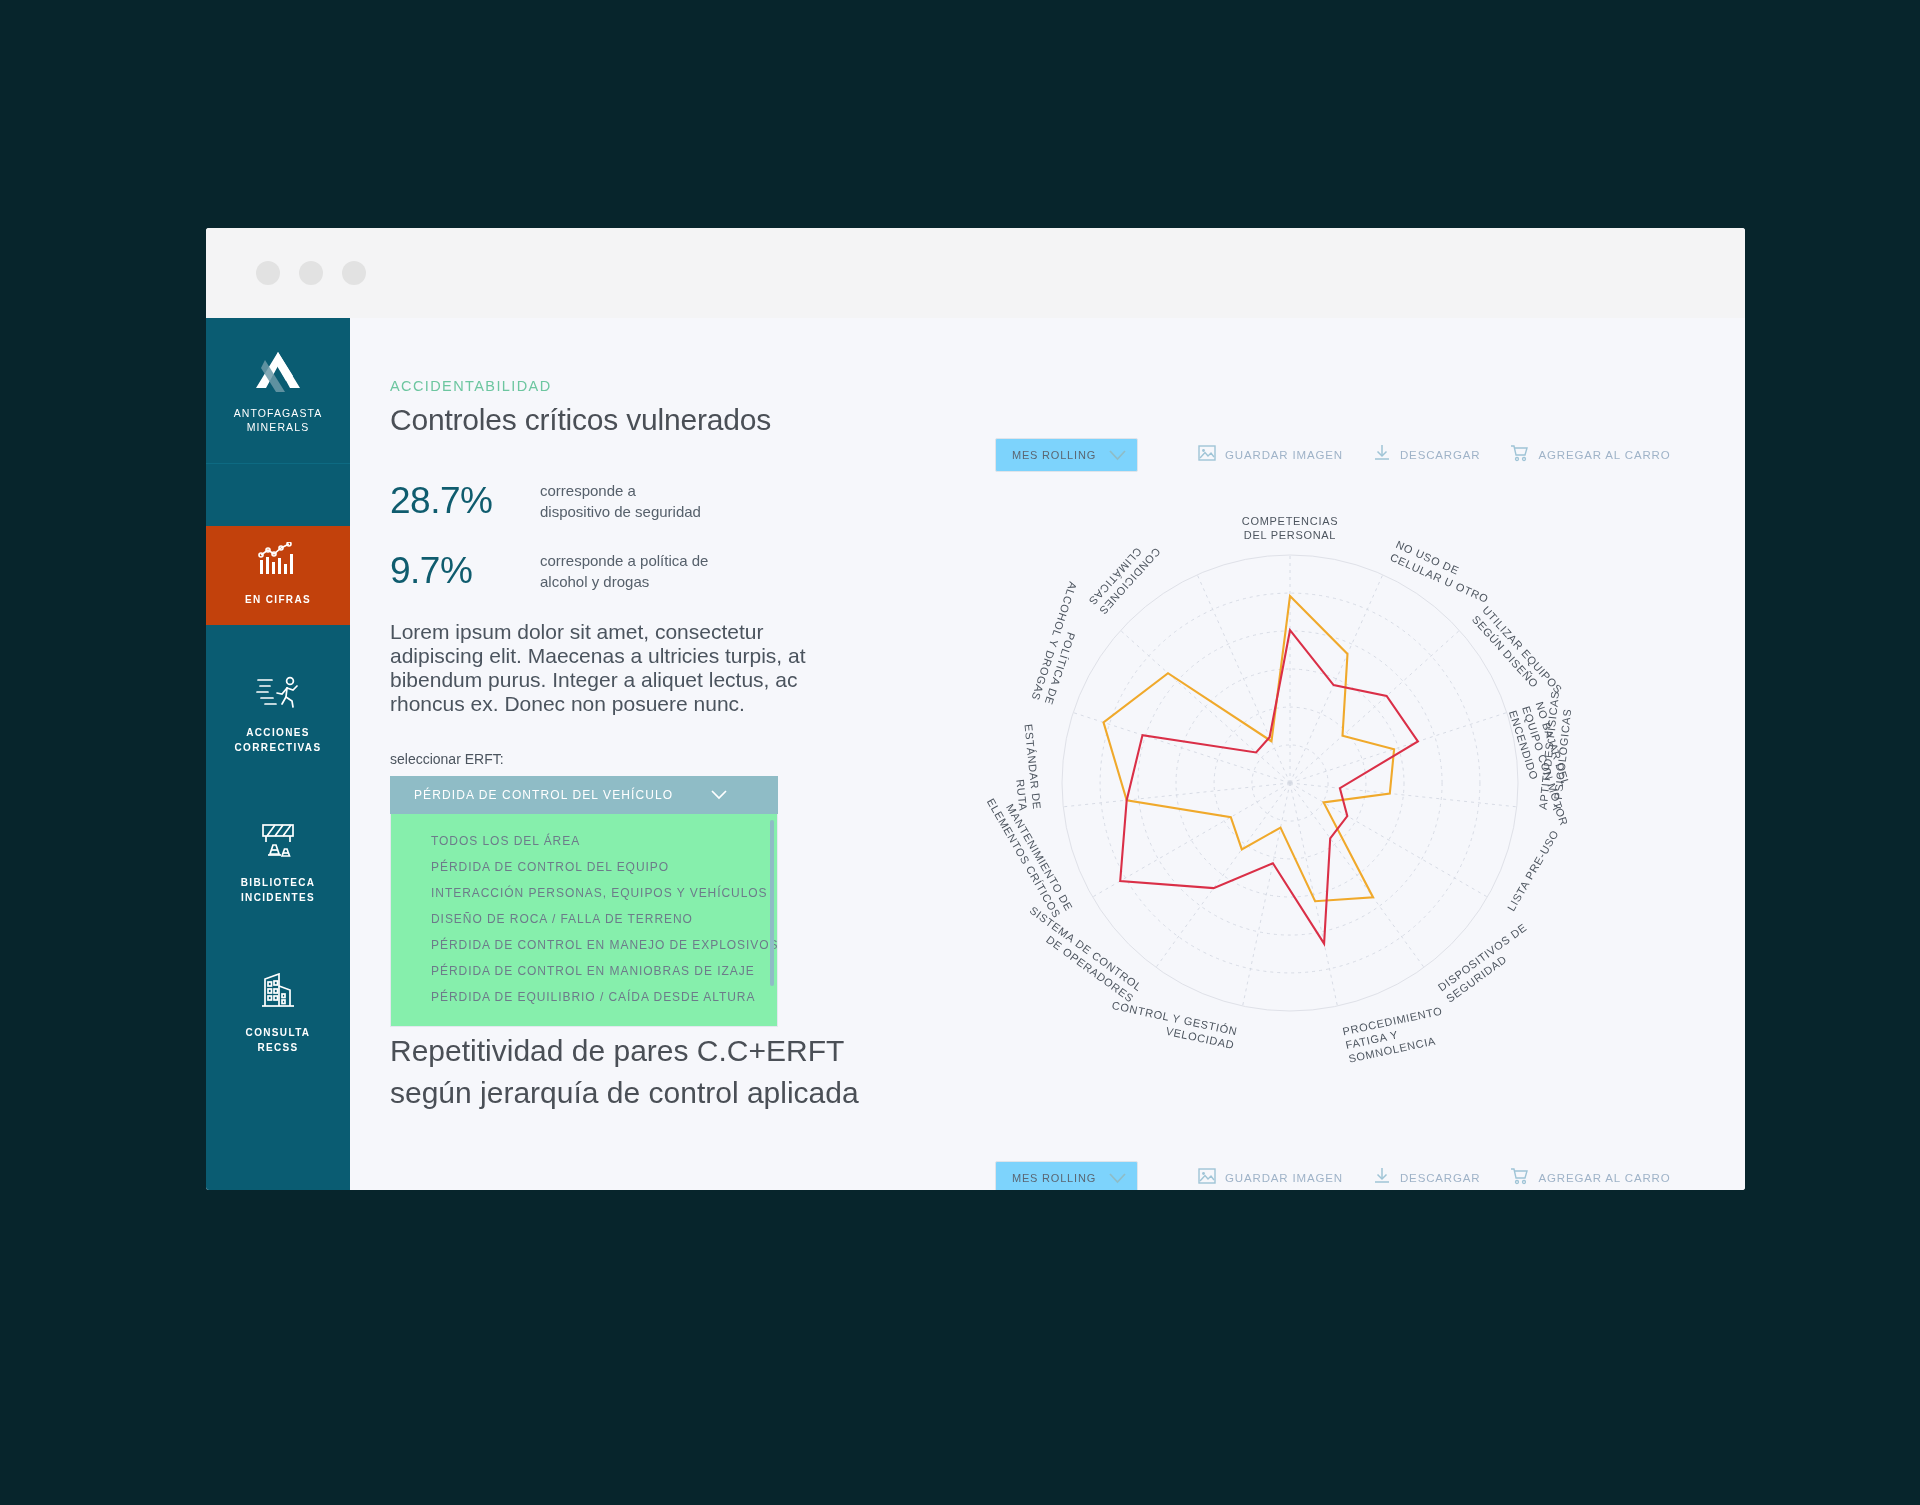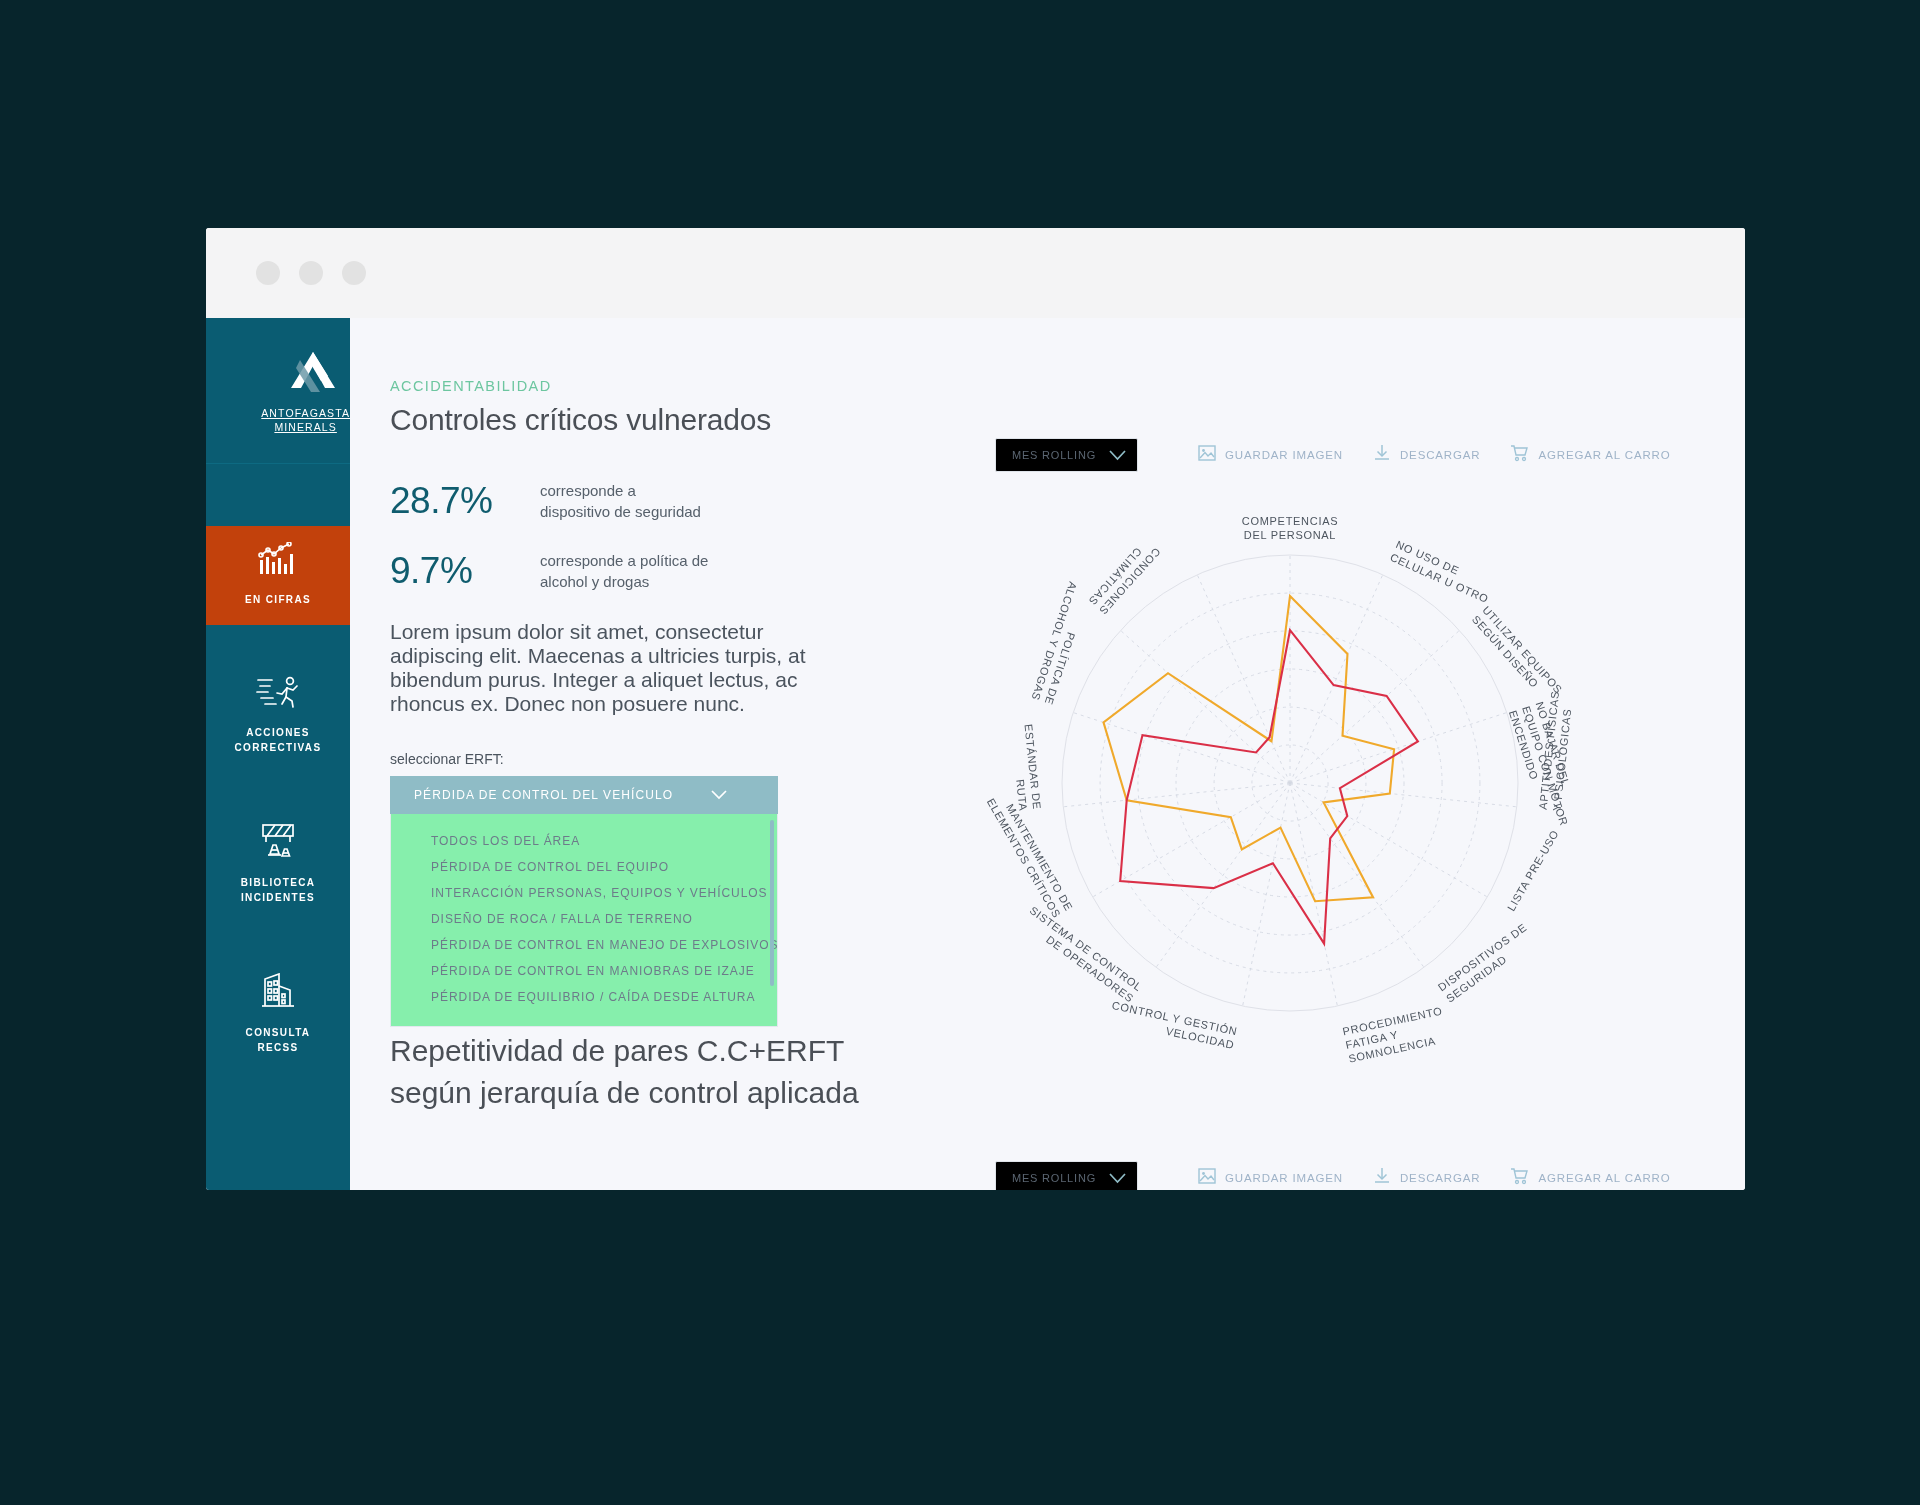--- a/index.html
+++ b/index.html
@@ -58,24 +58,23 @@
     background: #0a5c72;
     color: #ffffff;
     display: flex;
     flex-direction: column;
   }
 
   .brand {
     height: 146px;
     display: flex;
     flex-direction: column;
-    align-items: flex-end;
+    align-items: center;
     justify-content: center;
     border-bottom: 1px solid #0d6a82;
-    text-decoration: underline;
   }
   .brand svg { display: block; margin-bottom: 10px; }
   .brand-name {
     font-size: 10.5px;
     letter-spacing: 1.1px;
     line-height: 14px;
     text-align: center;
     font-weight: 400;
   }
 
@@ -212,21 +211,21 @@
     position: absolute;
     display: flex;
     align-items: center;
   }
   .toolbar.tb1 { left: 645px; top: 120px; }
   .toolbar.tb2 { left: 645px; top: 843px; }
 
   .period-select {
     width: 143px;
     height: 34px;
-    background: #000000;
+    background: #7dd3fc;
     border: 1px solid #dfe4ea;
     border-radius: 2px;
     display: flex;
     align-items: center;
     padding: 0 11px 0 16px;
     cursor: pointer;
   }
   .period-select .ps-text {
     flex: 1 1 auto;
     color: #5b6672;

